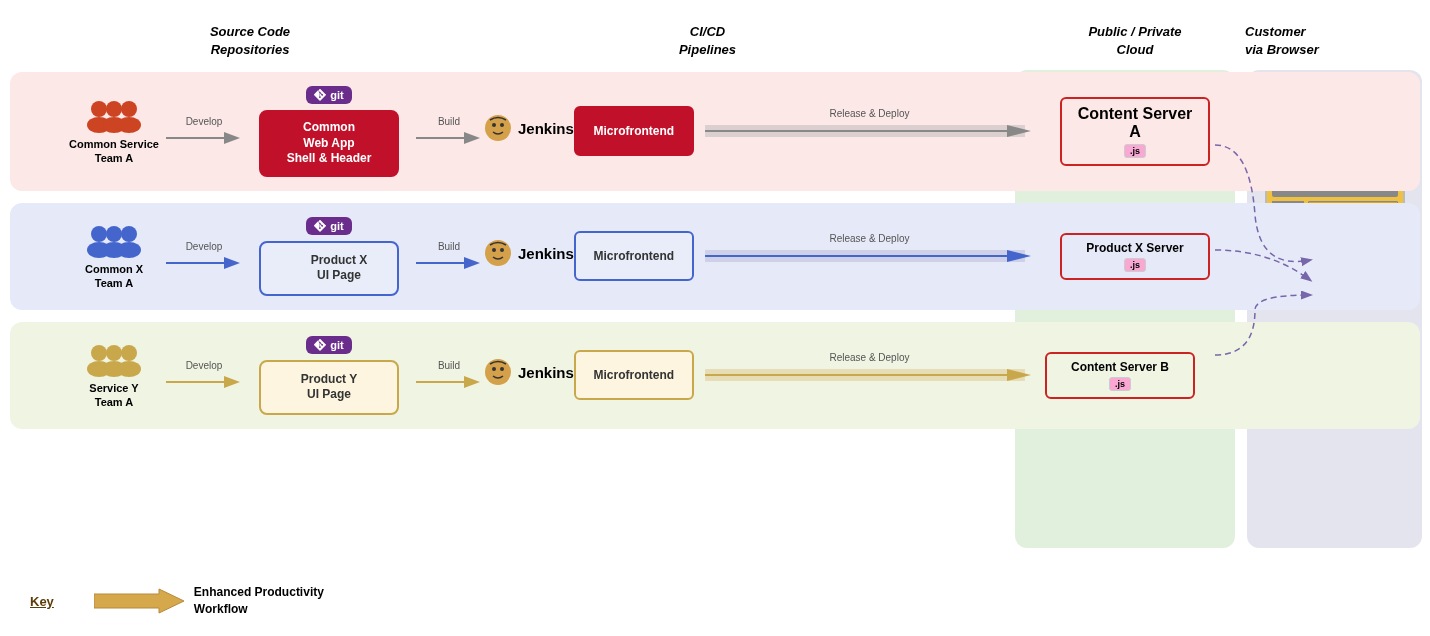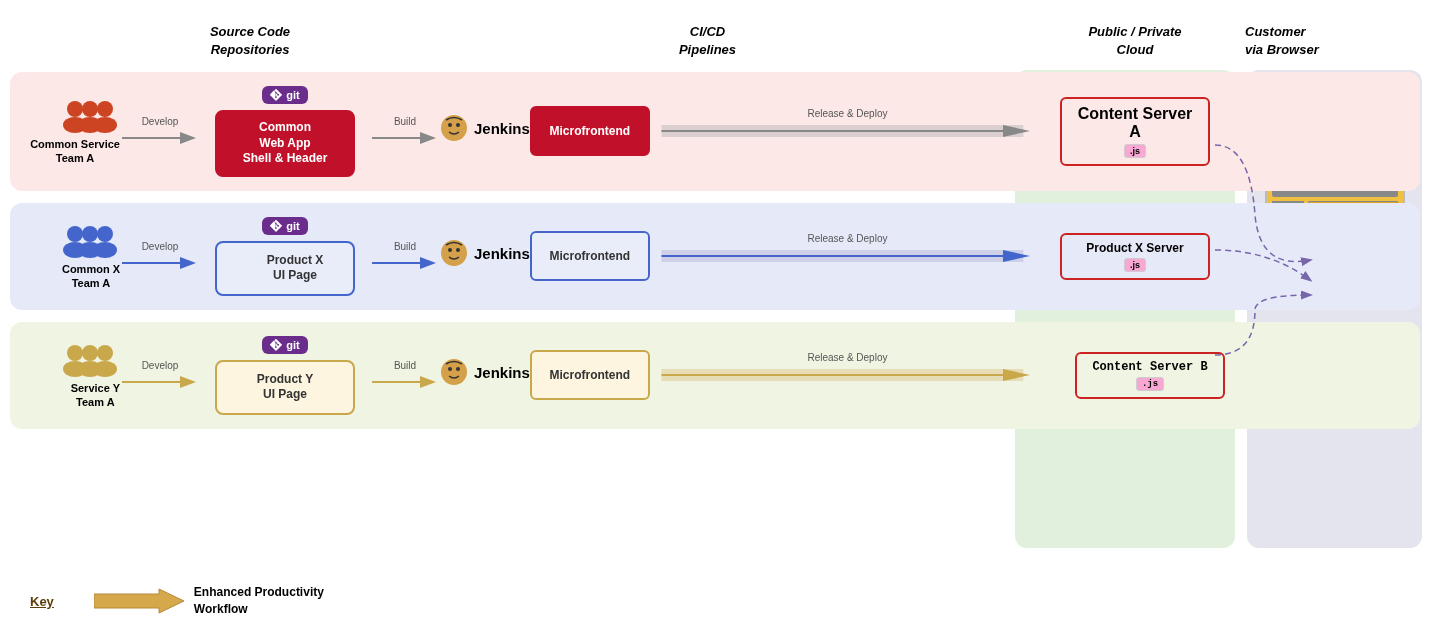--- a/index.html
+++ b/index.html
@@ -17,22 +17,23 @@
       height: 636px;
       position: relative;
       padding: 10px 20px;
     }
 
     
     .team-col {
       width: 100px;
       display: flex;
       flex-direction: column;
-      align-items: flex-end;
+      align-items: center;
       flex-shrink: 0;
+      margin-left: 44px;
     }
 
     .team-label {
       font-size: 11px;
       font-weight: bold;
       text-align: center;
       margin-top: 4px;
       line-height: 1.3;
     }
 
@@ -549,21 +550,21 @@
                     <path d="M0,0 L0,6 L8,3 z" fill="#c8a84b"></path>
                   </marker>
                 </defs>
               <line x1="2" y1="11" x2="212" y2="11" stroke="#ddc88a" stroke-width="12" opacity="0.5"></line>
               <line x1="2" y1="11" x2="212" y2="11" stroke="#c8a84b" stroke-width="2" marker-end="url(#rh3)"></line>
             </svg>
           </div>
         </div>
       </div>
 
-      <div style="width:180px; flex-shrink:0; display:flex; align-items:center; justify-content:flex-end; z-index:1;font-family:Liberation Mono, monospace;">
+      <div style="width:180px; flex-shrink:0; display:flex; align-items:center; justify-content:flex-start; z-index:1;">
         <div class="server-box">
           <div style="font-size:12px; font-weight:bold;">Content Server B</div>
           <div class="js-badge">.js</div>
         </div>
       </div>
       <div style="width:185px; flex-shrink:0;"></div>
     </div>
 
   </div>
 

